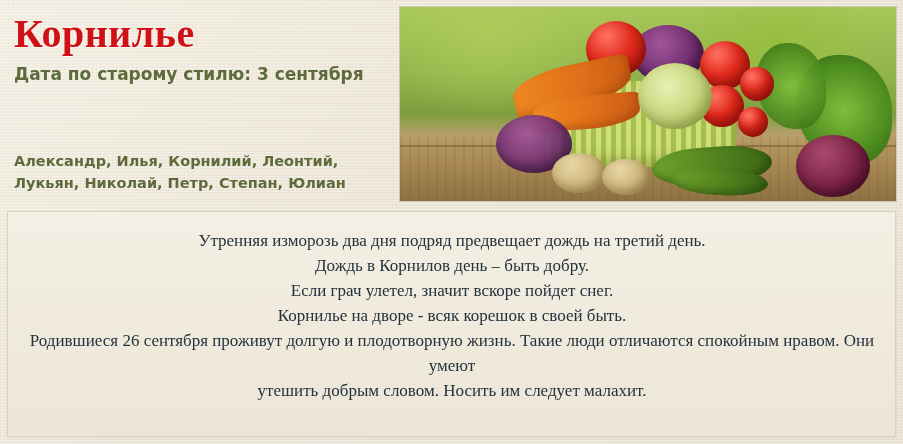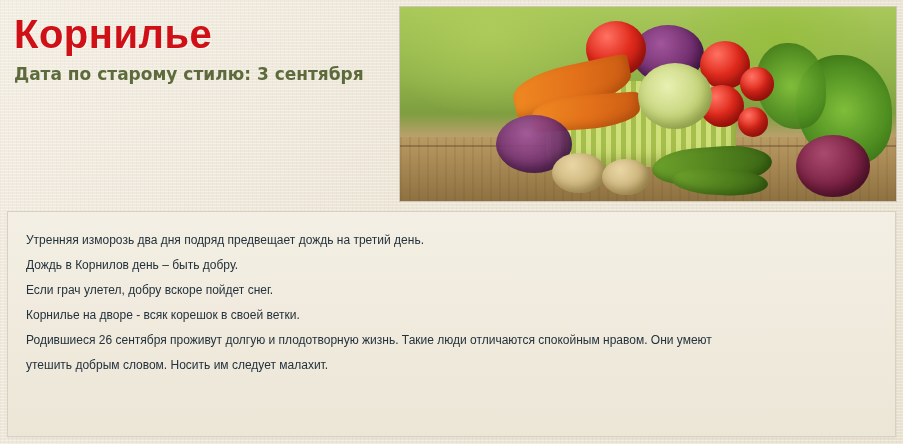--- a/index.html
+++ b/index.html
@@ -28,21 +28,21 @@
     position: absolute;
     left: 0;
     top: 0;
     width: 903px;
     height: 205px;
   }
   .title {
     position: absolute;
     left: 14px;
     top: 14px;
-    font-family: Liberation Sans, sans-serif;
+    font-family: Liberation Serif, serif;
     font-weight: bold;
     font-size: 40px;
     letter-spacing: 0.5px;
     color: #cf1016;
     text-shadow: 1px 1px 0 rgba(255,255,255,0.6);
     line-height: 1;
   }
   .subtitle {
     position: absolute;
     left: 14px;
@@ -174,43 +174,46 @@
     box-sizing: border-box;
     box-shadow: 0 1px 2px rgba(0,0,0,0.06);
   }
   .lines {
     position: absolute;
     left: 18px;
     top: 16px;
     width: 852px;
   }
   .line {
-    font-family: Liberation Sans, sans-serif;
-    font-size: 12px;
+    font-family: Liberation Serif, serif;
+    font-size: 17px;
     color: #23323c;
     line-height: 25px;
     white-space: pre-wrap;
+    text-align: center;
   }
   .footer-strip {
     position: absolute;
     left: 0;
     bottom: 0;
     width: 903px;
     height: 6px;
     background: transparent;
   }
 </style>
 </head>
 <body>
 
 <div class="page">
 
   <div class="header">
     <div class="title">Корнилье</div>
     <div class="subtitle">Дата по старому стилю: 3 сентября</div>
+    <div class="namesday-list">Александр, Илья, Корнилий, Леонтий,
+Лукьян, Николай, Петр, Степан, Юлиан</div>
 
     <div class="photo">
       <div class="photo-inner">
         <div class="photo-table"></div>
 
         <div class="basket"></div>
 
         <div class="veg herb" style="left:396px; top:48px; width:96px; height:110px;"></div>
         <div class="veg herb" style="left:356px; top:36px; width:70px; height:86px; opacity:.9;"></div>
 
@@ -236,21 +239,21 @@
 
         <div class="veg beet" style="left:396px; top:128px; width:74px; height:62px;"></div>
       </div>
     </div>
   </div>
 
   <div class="panel">
     <div class="lines">
       <div class="line">Утренняя изморозь два дня подряд предвещает дождь на третий день.</div>
       <div class="line">Дождь в Корнилов день – быть добру.</div>
-      <div class="line">Если грач улетел, добру вскоре пойдет снег.</div>
-      <div class="line">Корнилье на дворе - всяк корешок в своей ветки.</div>
+      <div class="line">Если грач улетел, значит вскоре пойдет снег.</div>
+      <div class="line">Корнилье на дворе - всяк корешок в своей быть.</div>
       <div class="line">Родившиеся 26 сентября проживут долгую и плодотворную жизнь. Такие люди отличаются спокойным нравом. Они умеют</div>
       <div class="line">утешить добрым словом. Носить им следует малахит.</div>
     </div>
   </div>
 
   <div class="footer-strip"></div>
 </div>
 
 </body></html>

